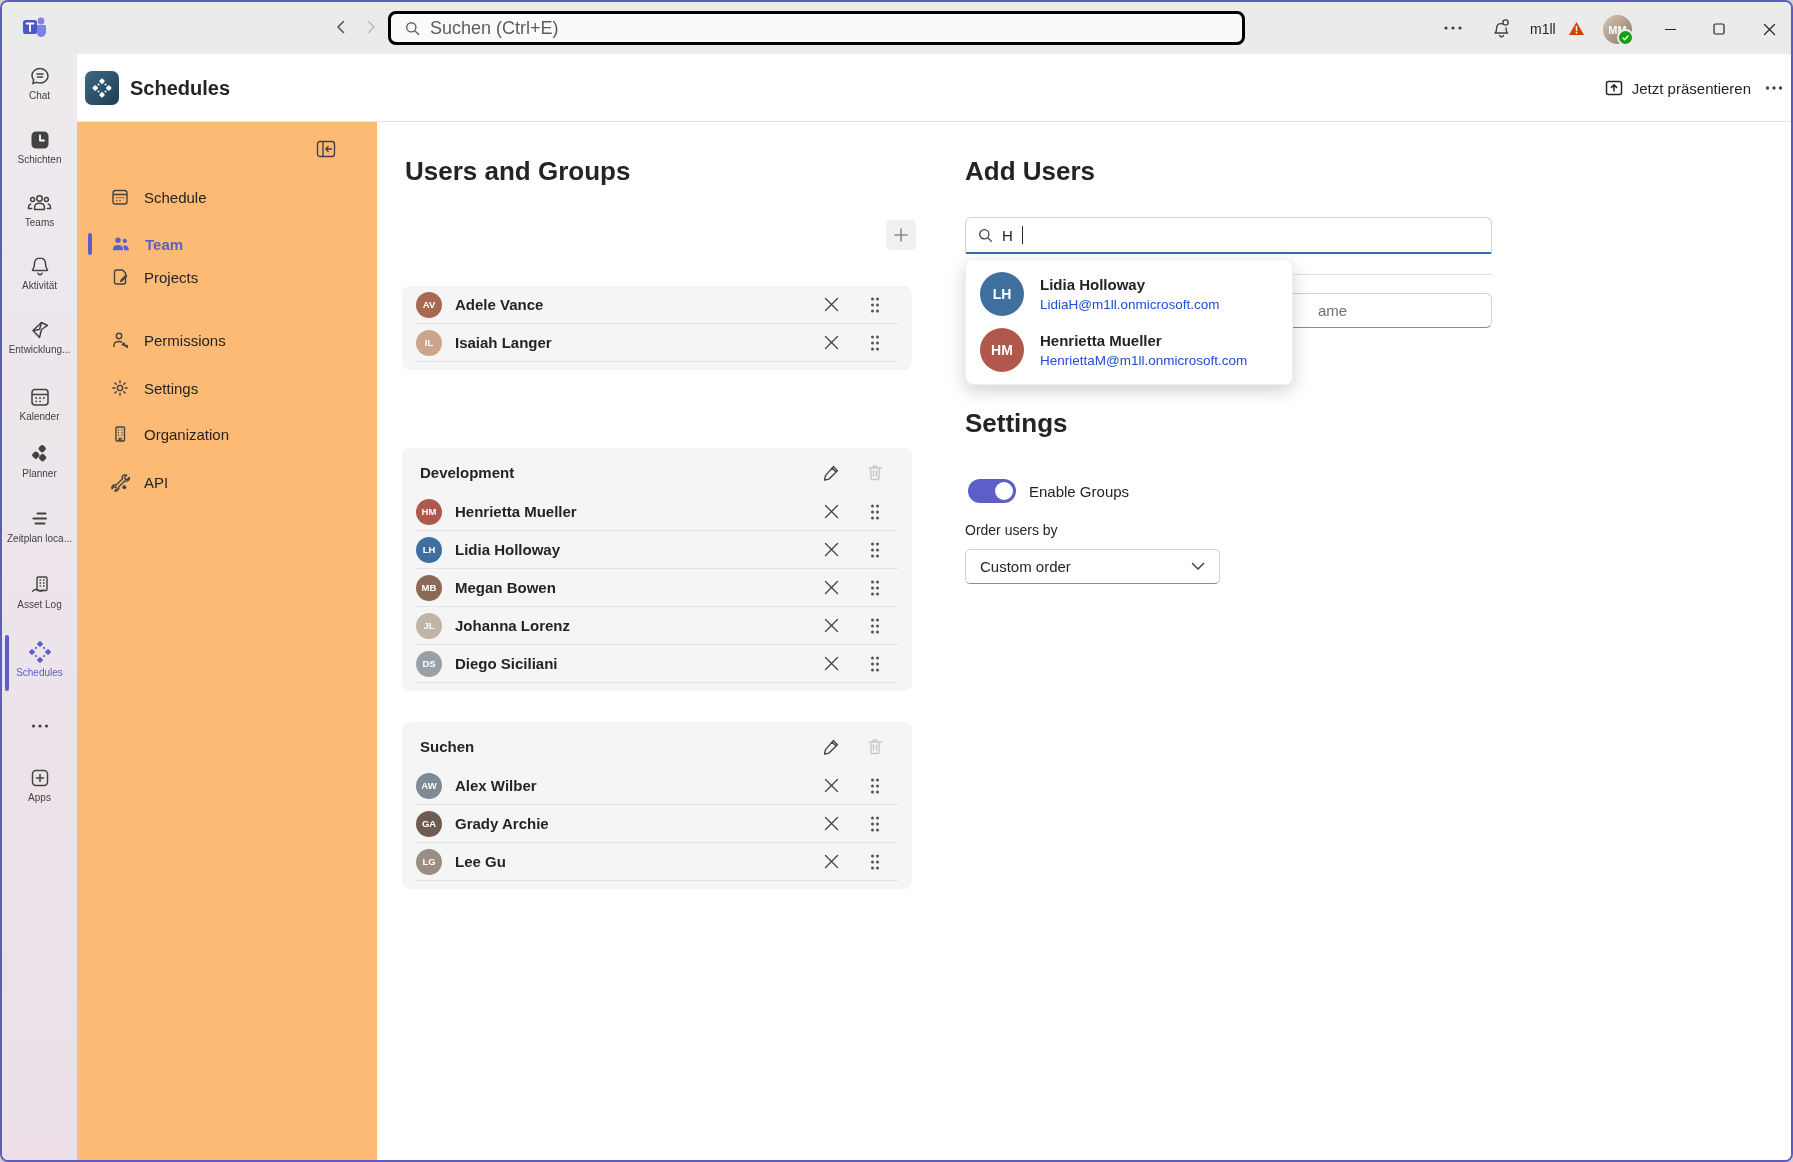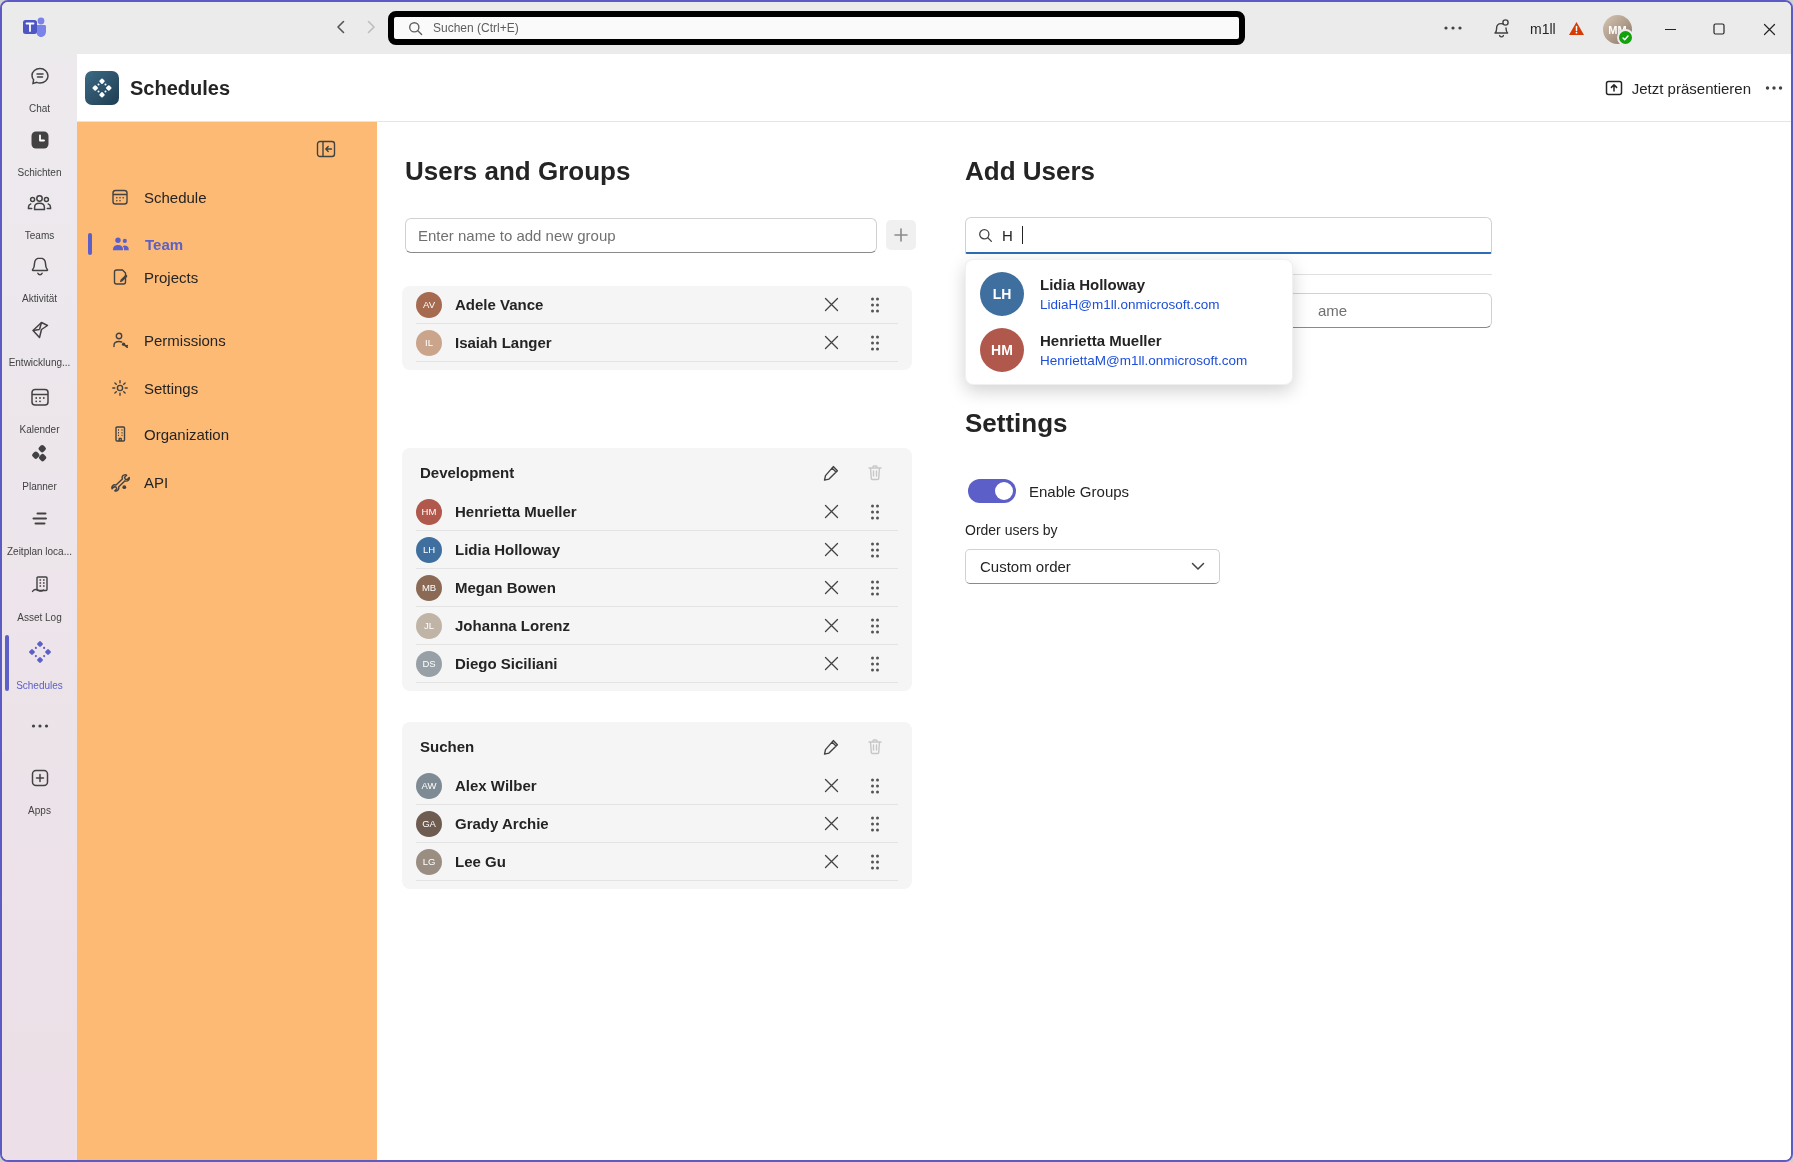--- a/index.html
+++ b/index.html
@@ -3,35 +3,35 @@
 <meta charset="utf-8">
 <style>
   html,body{margin:0;padding:0;background:#cfcfcf;font-family:"Liberation Sans",sans-serif;
     -webkit-font-smoothing:antialiased;}
   .window{position:relative;width:1789px;height:1158px;background:#fff;border:2px solid #5c5bc4;
     border-radius:8px;overflow:hidden;color:#242424;}
   
   .titlebar{position:absolute;left:0;top:0;width:100%;height:52px;background:#ebebeb;}
   .tb-abs{position:absolute;display:flex;align-items:center;justify-content:center;}
   .searchbox{position:absolute;left:386px;top:9px;width:857px;height:34px;background:#fafafa;
-    border:6px solid #000000;border-radius:8px;display:flex;align-items:center;gap:10px;
-    padding:0 0 0 14px;box-sizing:border-box;color:#5d5d5d;font-size:12px;}
+    border:3px solid #000000;border-radius:8px;display:flex;align-items:center;gap:10px;
+    padding:0 0 0 14px;box-sizing:border-box;color:#5d5d5d;font-size:18px;}
   .nav-arrow{color:#555;}
   .winbtn{width:30px;height:30px;display:flex;align-items:center;justify-content:center;}
   .orgtext{font-size:14px;color:#242424;}
   .avatar-top{position:absolute;left:1601px;top:13px;width:29px;height:29px;border-radius:50%;
     background:linear-gradient(135deg,#d8c7b5,#8a7563);display:flex;align-items:center;
     justify-content:center;color:#fff;font-size:11px;font-weight:bold;}
   .presence{position:absolute;right:-2px;bottom:-2px;width:13px;height:13px;border-radius:50%;
     background:#13a10e;border:2px solid #ebebeb;display:flex;align-items:center;justify-content:center;}
   
   .rail{position:absolute;left:0;top:52px;width:75px;height:1106px;
     background:linear-gradient(180deg,#edeaee 0%,#ece4ea 55%,#ecdfe7 100%);}
   .rail-item{position:absolute;left:0;width:75px;display:flex;flex-direction:column;
-    align-items:center;gap:15px;color:#424242;}
+    align-items:center;gap:2px;color:#424242;}
   .rail-item .lbl{font-size:10px;white-space:nowrap;max-width:72px;overflow:hidden;text-overflow:ellipsis;}
   .rail-item.active{color:#5b5fc7;}
   .rail-item.active .lbl{color:#5b5fc7;}
   .rail-bar{position:absolute;left:3px;width:4px;height:56px;border-radius:3px;background:#5b5fc7;}
   
   .appheader{position:absolute;left:75px;top:52px;width:1714px;height:68px;background:#fff;
     border-bottom:1px solid #e5e5e5;box-sizing:border-box;}
   .appicon{position:absolute;left:8px;top:17px;width:34px;height:34px;border-radius:7px;
     background:linear-gradient(135deg,#3c6a85,#1e3d52);display:flex;align-items:center;justify-content:center;}
   .apptitle{position:absolute;left:53px;top:0;height:68px;display:flex;align-items:center;
@@ -57,21 +57,21 @@
   .tf::placeholder{color:#707070;}
   .plusbtn{position:absolute;width:30px;height:30px;border-radius:5px;background:#f0f0f0;
     display:flex;align-items:center;justify-content:center;}
   .card{position:absolute;left:25px;width:510px;background:#f5f5f5;border-radius:8px;
     box-sizing:border-box;padding:0 0 8px 0;}
   .card-head{display:flex;align-items:center;height:45px;padding:4px 26px 0 18px;box-sizing:border-box;}
   .g-title{font-size:15px;font-weight:700;flex:1;}
   .m-row{display:flex;align-items:center;height:38px;margin:0 14px;border-bottom:1px solid #e3e3e3;
     padding-right:12px;box-sizing:border-box;}
   .avatar-s{width:26px;height:26px;border-radius:50%;flex:0 0 26px;display:flex;align-items:center;
-    justify-content:center;color:#fff;font-size:9.5px;font-weight:normal;margin-right:13px;}
+    justify-content:center;color:#fff;font-size:9.5px;font-weight:bold;margin-right:13px;}
   .m-name{font-size:15px;font-weight:700;flex:1;}
   .iconb{display:flex;align-items:center;justify-content:center;width:22px;height:22px;}
   .gap22{margin-left:22px;}
   
   .search-field{position:absolute;left:588px;top:95px;width:527px;height:37px;box-sizing:border-box;
     border:1px solid #d1d1d1;border-bottom:2px solid #2e6cb5;border-radius:6px 6px 2px 2px;background:#fff;
     display:flex;align-items:center;gap:9px;padding:0 12px;font-size:15px;}
   .caret{width:1px;height:18px;background:#242424;}
   .hdiv{position:absolute;left:588px;top:152px;width:527px;height:1px;background:#e0e0e0;}
   .dropdown{position:absolute;left:588px;top:137px;width:326px;background:#fff;border-radius:8px;
@@ -417,21 +417,20 @@
           </svg>
         </span>
       <span class="nlbl">API</span>
     </div>
   </div>
 
   <div class="main">
 
     <div class="h1" style="left:28px;top:34px">Users and Groups</div>
 
-    <input class="tf" style="left: 28px; top: 96px; width: 472px;" placeholder="Enter name to add new group">
     <span class="plusbtn" style="left:509px;top:98px">
       <svg width="16" height="16" viewBox="0 0 16 16">
           <path d="M8 2v12M2 8h12" stroke="#8a8a8a" stroke-width="1.6" stroke-linecap="round"></path>
         </svg>
     </span>
 
     <div class="card" style="top:164px">
       <div class="m-row">
         <span class="avatar-s" style="background: rgb(165, 106, 80);">
             <span>AV</span>

